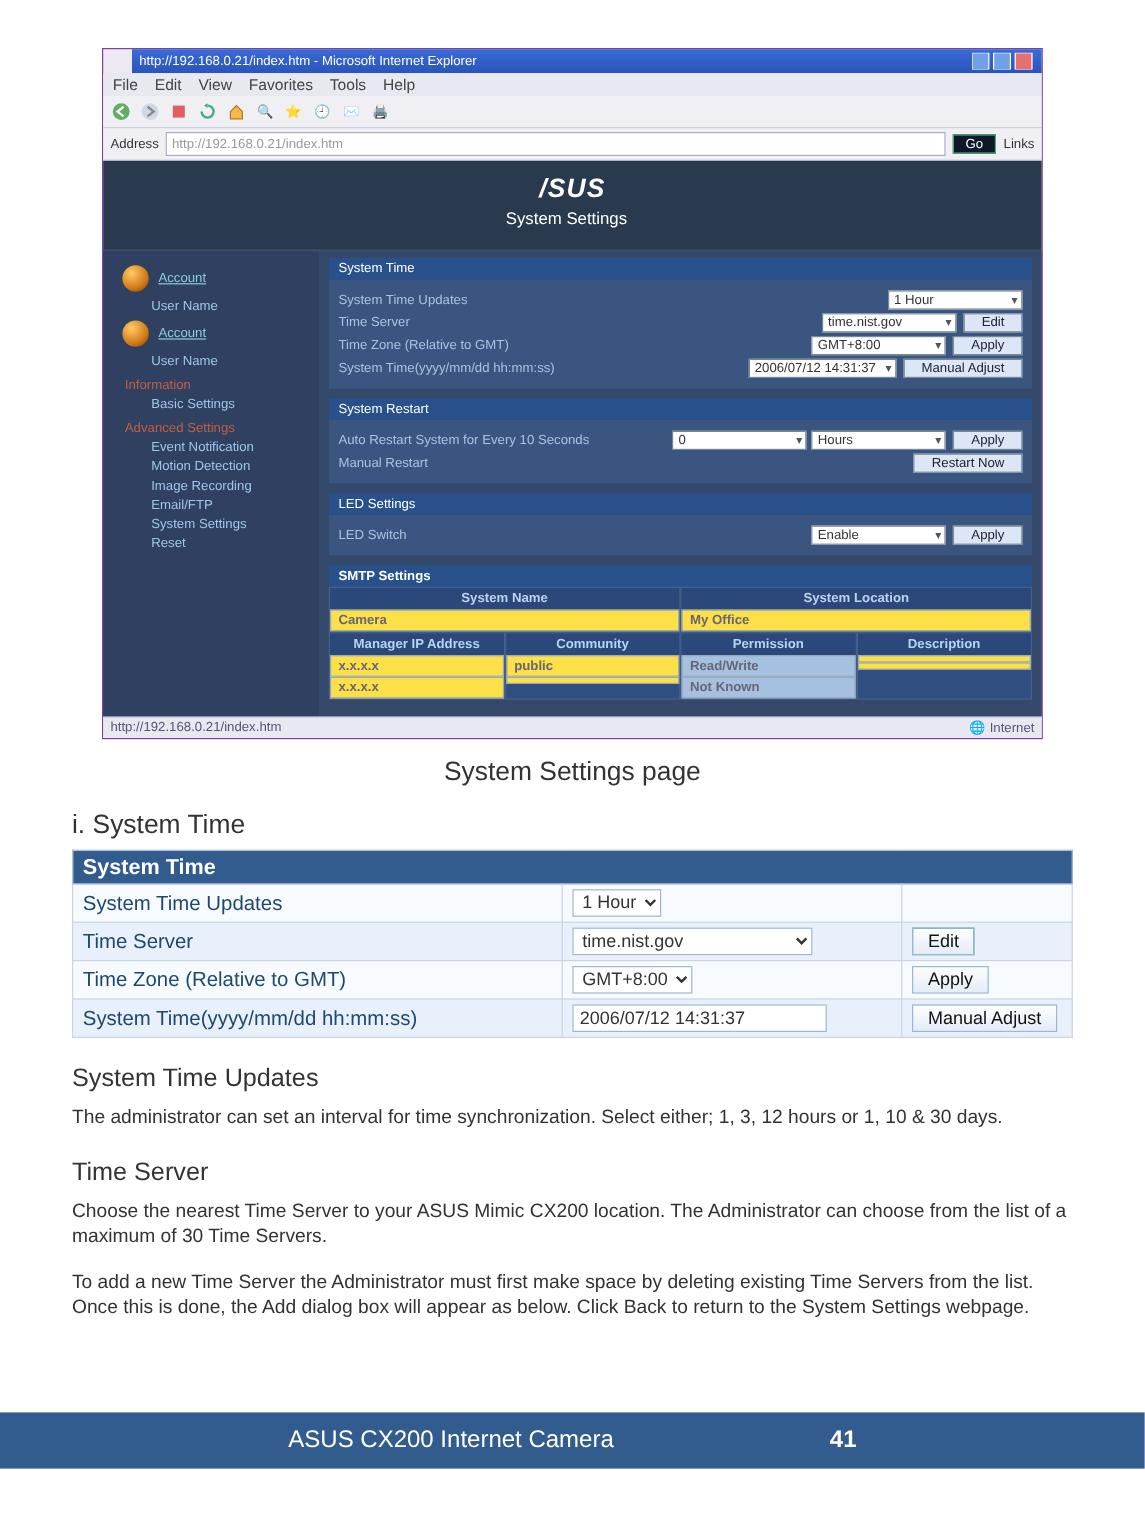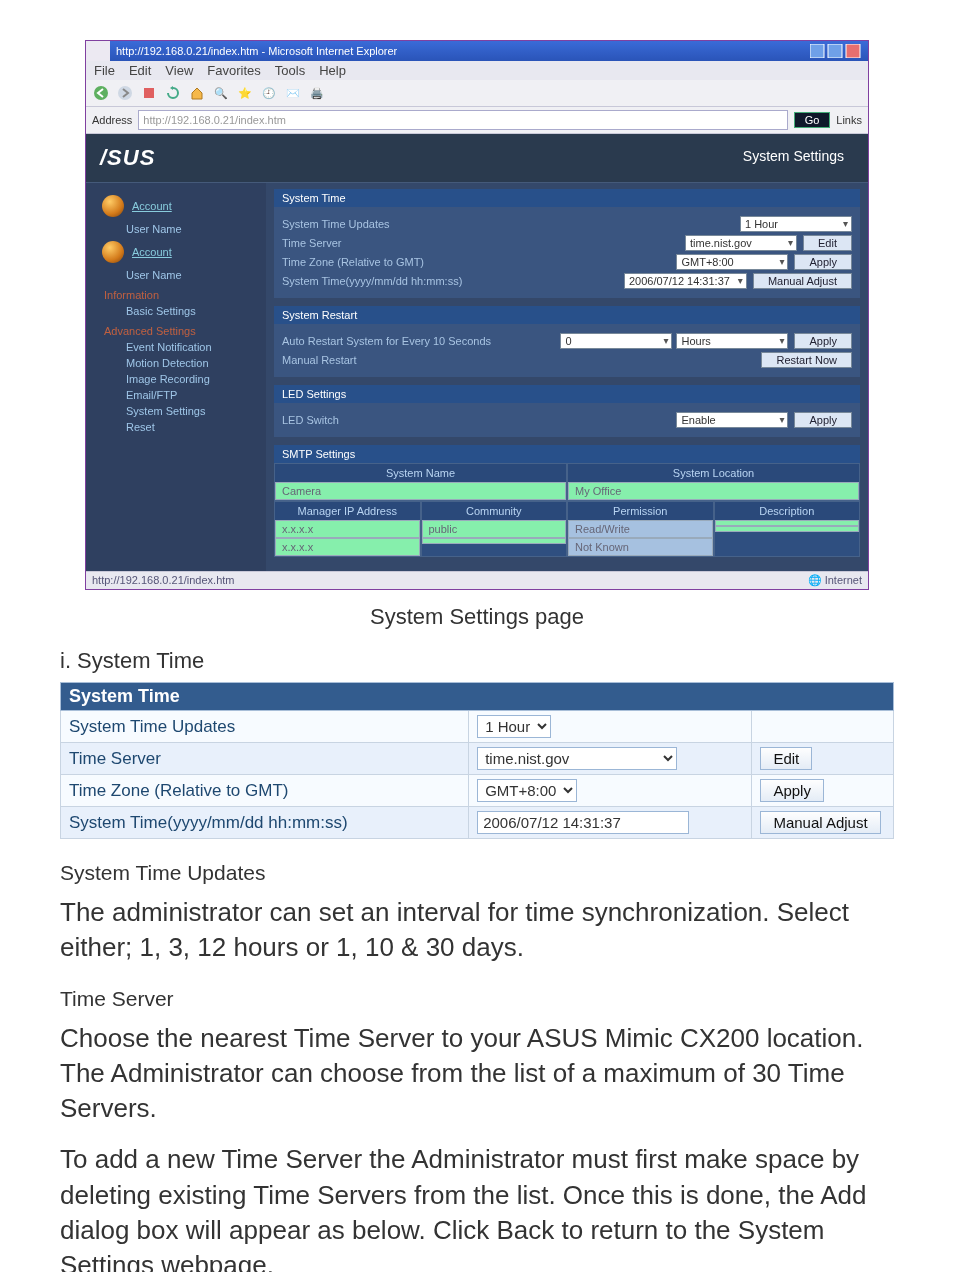--- a/index.html
+++ b/index.html
@@ -108,25 +108,25 @@
   .row .lbl { flex: 0 0 230px; color:#a8c4e2; filter:blur(0.4px); }
   .fake-select {
     background:#fff; color:#333; border:1px solid #789; padding:1px 16px 1px 4px;
     position:relative; font-size:11px; min-width:90px;
   }
   .fake-select::after { content:"▾"; position:absolute; right:3px; top:1px; color:#555; font-size:10px;}
   .mini-btn {
     background:#dce6f4; border:1px solid #789; color:#223; padding:1px 14px; font-size:11px; margin-left:6px;
   }
   .gap { flex:1; }
-  .smtp-block { background:#2f4f80; }
+  .smtp-block { background:#2f4f80;font-weight:bold; }
   .smtp-cols { display:flex; }
   .smtp-col { flex:1; border:1px solid #46628a; }
   .smtp-head { background:#2a497a; color:#b8d4f2; text-align:center; padding:3px; font-size:11px;}
-  .smtp-cell { background:#86efac; border:1px solid #9ab; padding:2px 6px; color:#667; font-size:11px;}
+  .smtp-cell { background:#fde047; border:1px solid #9ab; padding:2px 6px; color:#667; font-size:11px;}
   .smtp-cell.blue { background:#a6c1e0; }
   .statusbar { background:#e8e8f0; border-top:1px solid #c8c8d8; display:flex; justify-content:space-between; padding:2px 6px; font-size:11px; color:#557; }
 
   .caption { text-align:center; font-size:22px; margin: 14px 0 18px 0; }
   h3.section { font-size:22px; font-weight:normal; margin: 10px 0 8px 0; }
 
   
   table.st {
     border-collapse: collapse;
     width: 100%;
@@ -164,21 +164,21 @@
   .btn {
     border: 1px solid #9bb6d6;
     background: linear-gradient(#fefefe,#e4ecf6);
     color: #111;
     font-size: 15px;
     padding: 2px 12px;
   }
   .btn.boxed { border:1px solid #4a6; outline:1px solid #9bb6d6; outline-offset:-1px; }
 
   h4.para-title { font-size:21px; font-weight:normal; margin: 22px 0 10px 0; }
-  p.body { font-size:26px; line-height:1.35; margin: 0 0 16px 0; color:#333; }
+  p.body { font-size:16px; line-height:1.35; margin: 0 0 16px 0; color:#333; }
 
   .footer {
     margin-top: 30px;
     background: #335c8e;
     color: #fff;
     text-align: center;
     padding: 12px 0;
     font-size: 20px;
     display:flex;
     justify-content:center;
@@ -245,21 +245,21 @@
       <span class="tb-icon">✉️</span>
       <span class="tb-icon">🖨️</span>
     </div>
     <div class="addr-row">
       <span>Address</span>
       <input class="addr-input" value="http://192.168.0.21/index.htm" style="">
       <span class="go-btn">Go</span>
       <span>Links</span>
     </div>
 
-    <div class="logo-row" style="display:flex;justify-content:space-between;align-items:center;">
+    <div class="logo-row" style="display:flex;justify-content:space-between;align-items:center;flex-direction:column;">
       <span class="asus-logo">/SUS</span>
       <span class="settings-header">System Settings</span>
     </div>
 
     <div class="app-body">
       <div class="sidebar">
         <div class="side-item">
             <span class="side-orb"></span>
             <span>Account</span>
           </div>

